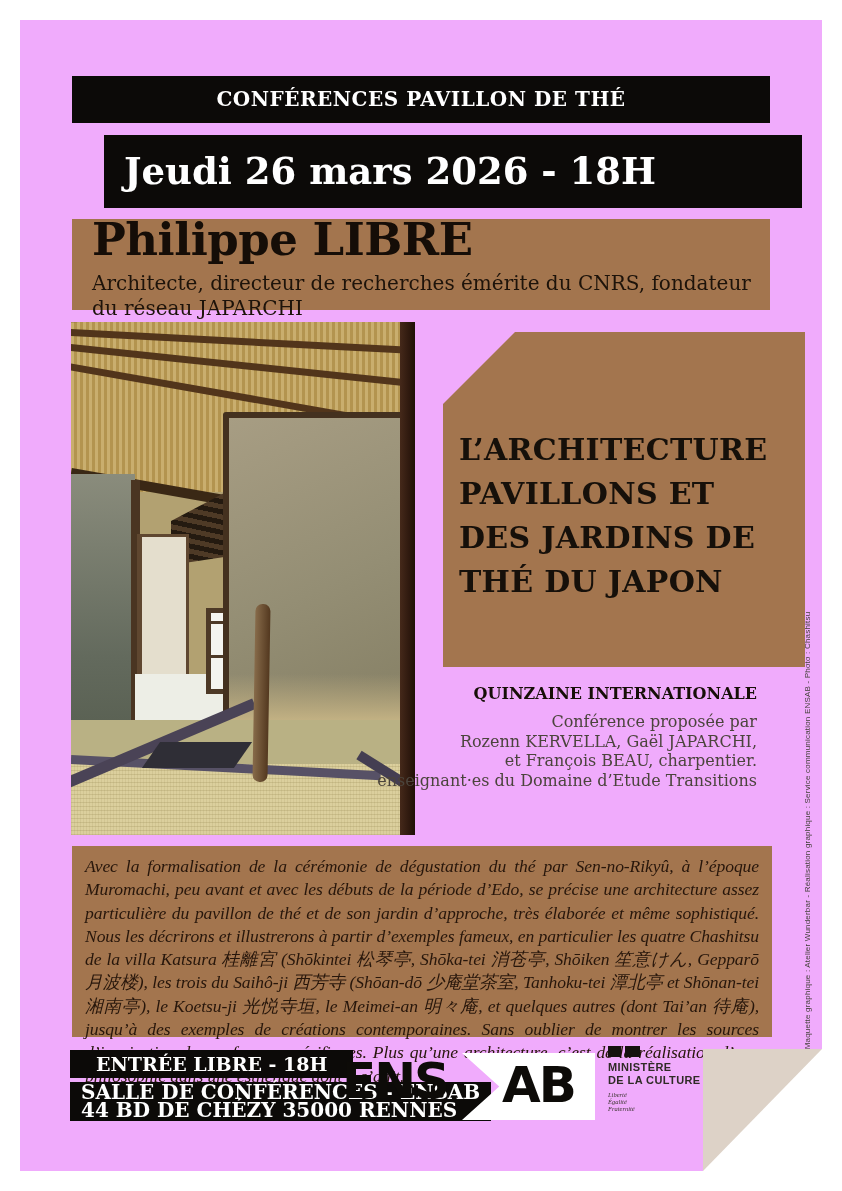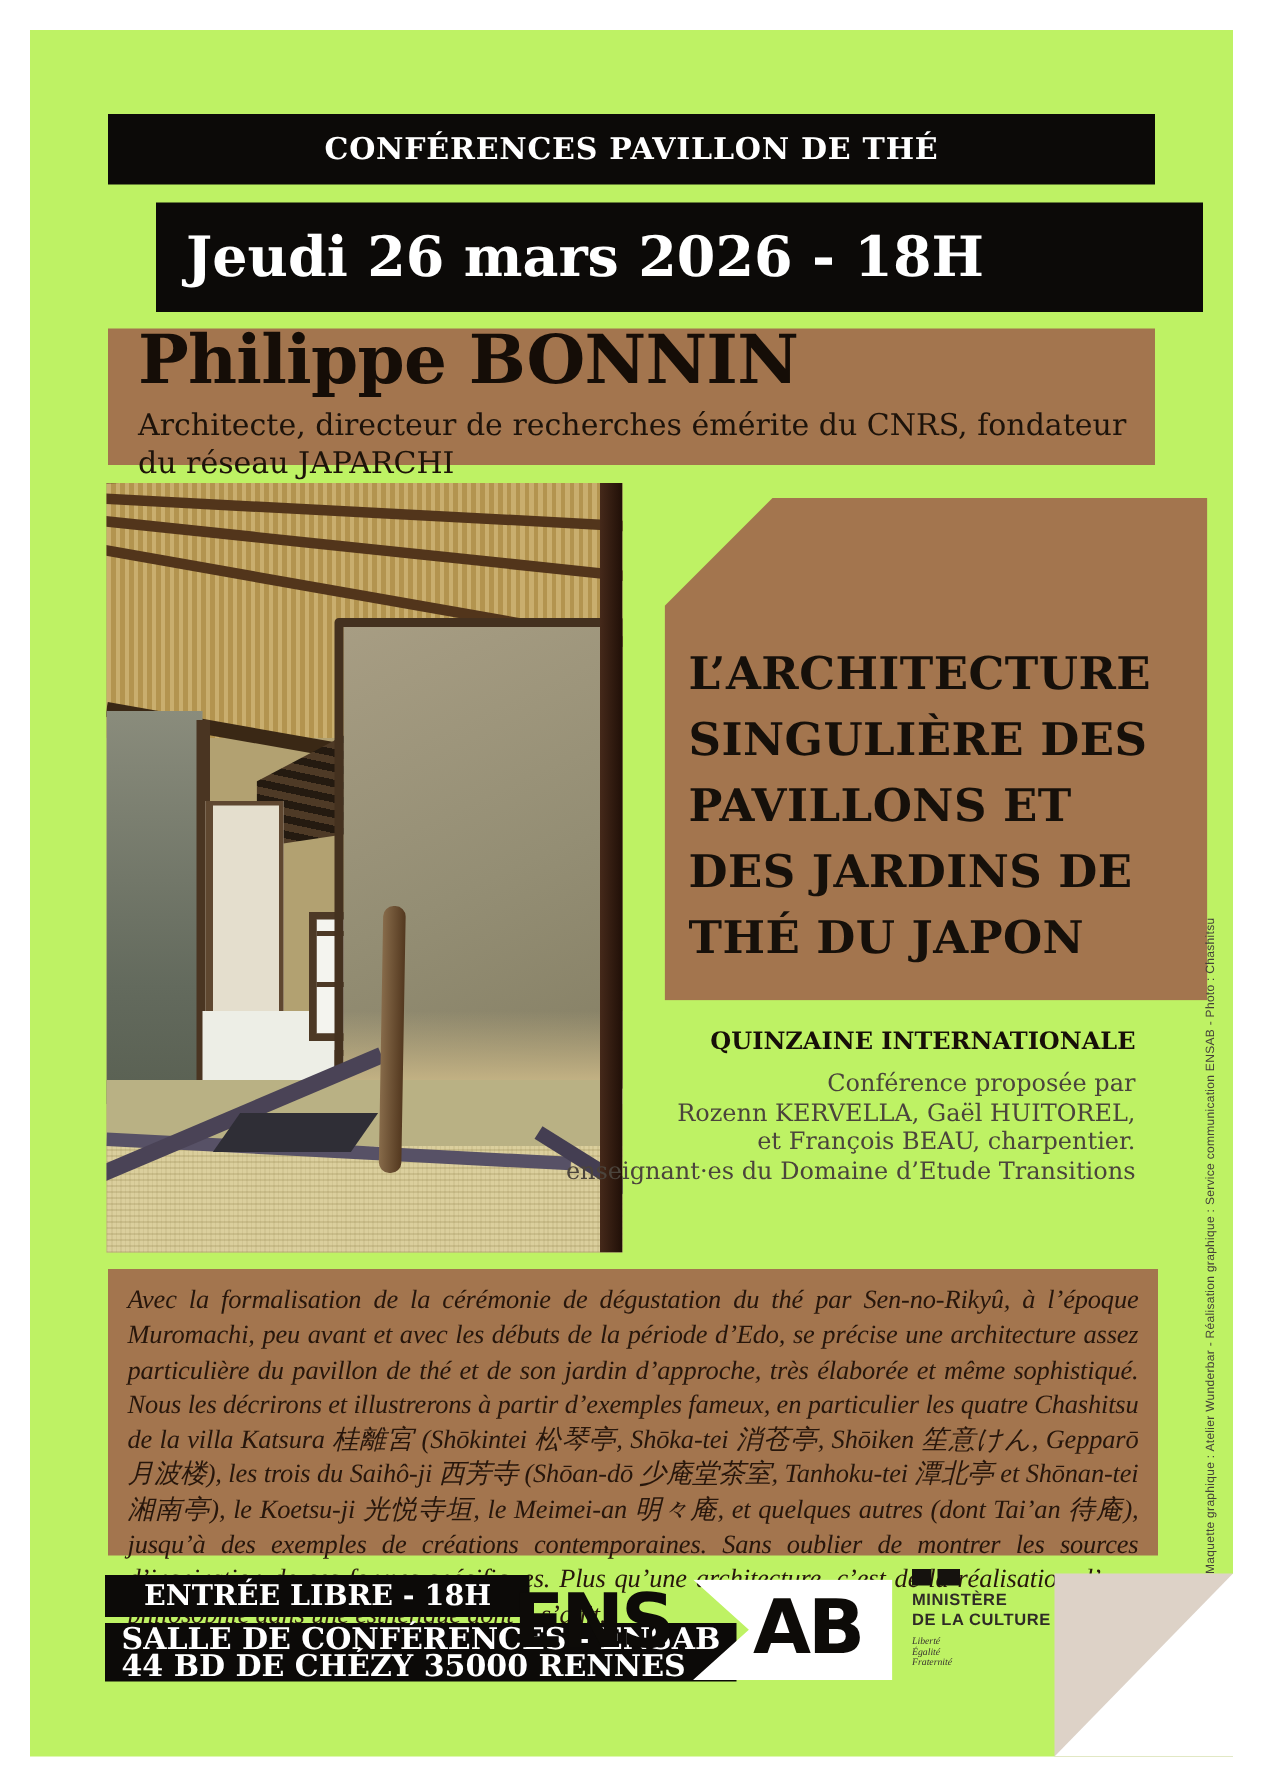--- a/index.html
+++ b/index.html
@@ -1,18 +1,18 @@
 <!DOCTYPE html>
 <html><head>
 <meta charset="utf-8">
 <style>
   html,body{margin:0;padding:0;background:#fff;}
   .page{position:relative;width:842px;height:1191px;background:#ffffff;overflow:hidden;
         font-family:"DejaVu Serif", serif;}
-  .poster{position:absolute;left:20px;top:20px;width:802px;height:1151px;background:#bef264;}
+  .poster{position:absolute;left:20px;top:20px;width:802px;height:1151px;background:#f0abfc;}
 
   
   .kicker{position:absolute;left:52px;top:56px;width:698px;height:47px;background:#0c0a08;
           color:#fff;font-weight:bold;font-size:20px;line-height:47px;text-align:center;letter-spacing:.5px;}
   .date-banner{position:absolute;left:52px;top:115px;width:698px;height:73px;background:#0c0a08;
           color:#fff;font-weight:bold;font-size:37px;line-height:73px;padding-left:0;text-indent:20px;margin-left:32px;}
 
   
   .speaker-box{position:absolute;left:52px;top:199px;width:698px;height:91px;background:#a3754e;}
   .speaker-name{position:absolute;left:20px;top:-6px;font-size:45px;font-weight:bold;color:#150d07;letter-spacing:-.5px;}
@@ -112,21 +112,21 @@
 <body>
 
 <div class="page">
   <div class="poster">
 
     <div class="kicker">CONFÉRENCES PAVILLON DE THÉ</div>
 
     <div class="date-banner">Jeudi 26 mars 2026 - 18H</div>
 
     <div class="speaker-box">
-      <div class="speaker-name">Philippe BONNIN</div>
+      <div class="speaker-name">Philippe LIBRE</div>
       <div class="speaker-bio">Architecte, directeur de recherches émérite du CNRS, fondateur du réseau JAPARCHI</div>
     </div>
 
     <div class="photo">
       <div class="ph-ceiling"></div>
       <div class="rafter r1"></div>
       <div class="rafter r2"></div>
       <div class="rafter r3"></div>
       <div class="rafter r4"></div>
 
@@ -148,31 +148,30 @@
       <div class="ph-edge1"></div>
       <div class="ph-edge3"></div>
       <div class="ph-hearth"></div>
       <div class="ph-trunk"></div>
       <div class="ph-rightpost"></div>
     </div>
 
     <div class="title-box">
       <div class="title-spacer"></div>
       <div class="title-line">L’ARCHITECTURE</div>
-      <div class="title-line">SINGULIÈRE DES</div>
       <div class="title-line">PAVILLONS ET</div>
       <div class="title-line">DES JARDINS DE</div>
       <div class="title-line">THÉ DU JAPON</div>
     </div>
 
     <div class="event-block">
       <div class="event-l1">QUINZAINE INTERNATIONALE</div>
       <div class="event-credits">
         <div class="event-credit">Conférence proposée par</div>
-        <div class="event-credit">Rozenn KERVELLA, Gaël HUITOREL,</div>
+        <div class="event-credit">Rozenn KERVELLA, Gaël JAPARCHI,</div>
         <div class="event-credit">et François BEAU, charpentier.</div>
         <div class="event-credit">enseignant·es du Domaine d’Etude Transitions</div>
       </div>
     </div>
 
     <div class="abstract-box">
       <p class="abstract-text">Avec la formalisation de la cérémonie de dégustation du thé par Sen-no-Rikyû, à l’époque Muromachi, peu avant et avec les débuts de la période d’Edo, se précise une architecture assez particulière du pavillon de thé et de son jardin d’approche, très élaborée et même sophistiqué. Nous les décrirons et illustrerons à partir d’exemples fameux, en particulier les quatre Chashitsu de la villa Katsura 桂離宮 (Shōkintei 松琴亭, Shōka-tei 消苍亭, Shōiken 笙意けん, Gepparō 月波楼), les trois du Saihô-ji 西芳寺 (Shōan-dō 少庵堂茶室, Tanhoku-tei 潭北亭 et Shōnan-tei 湘南亭), le Koetsu-ji 光悦寺垣, le Meimei-an 明々庵, et quelques autres (dont Tai’an 待庵), jusqu’à des exemples de créations contemporaines. Sans oublier de montrer les sources d’inspiration de ces formes spécifiques. Plus qu’une architecture, c’est de la réalisation d’une philosophie dans une esthétique dont il s’agit.</p>
     </div>
 
     <div class="entry-banner">ENTRÉE LIBRE - 18H</div>

